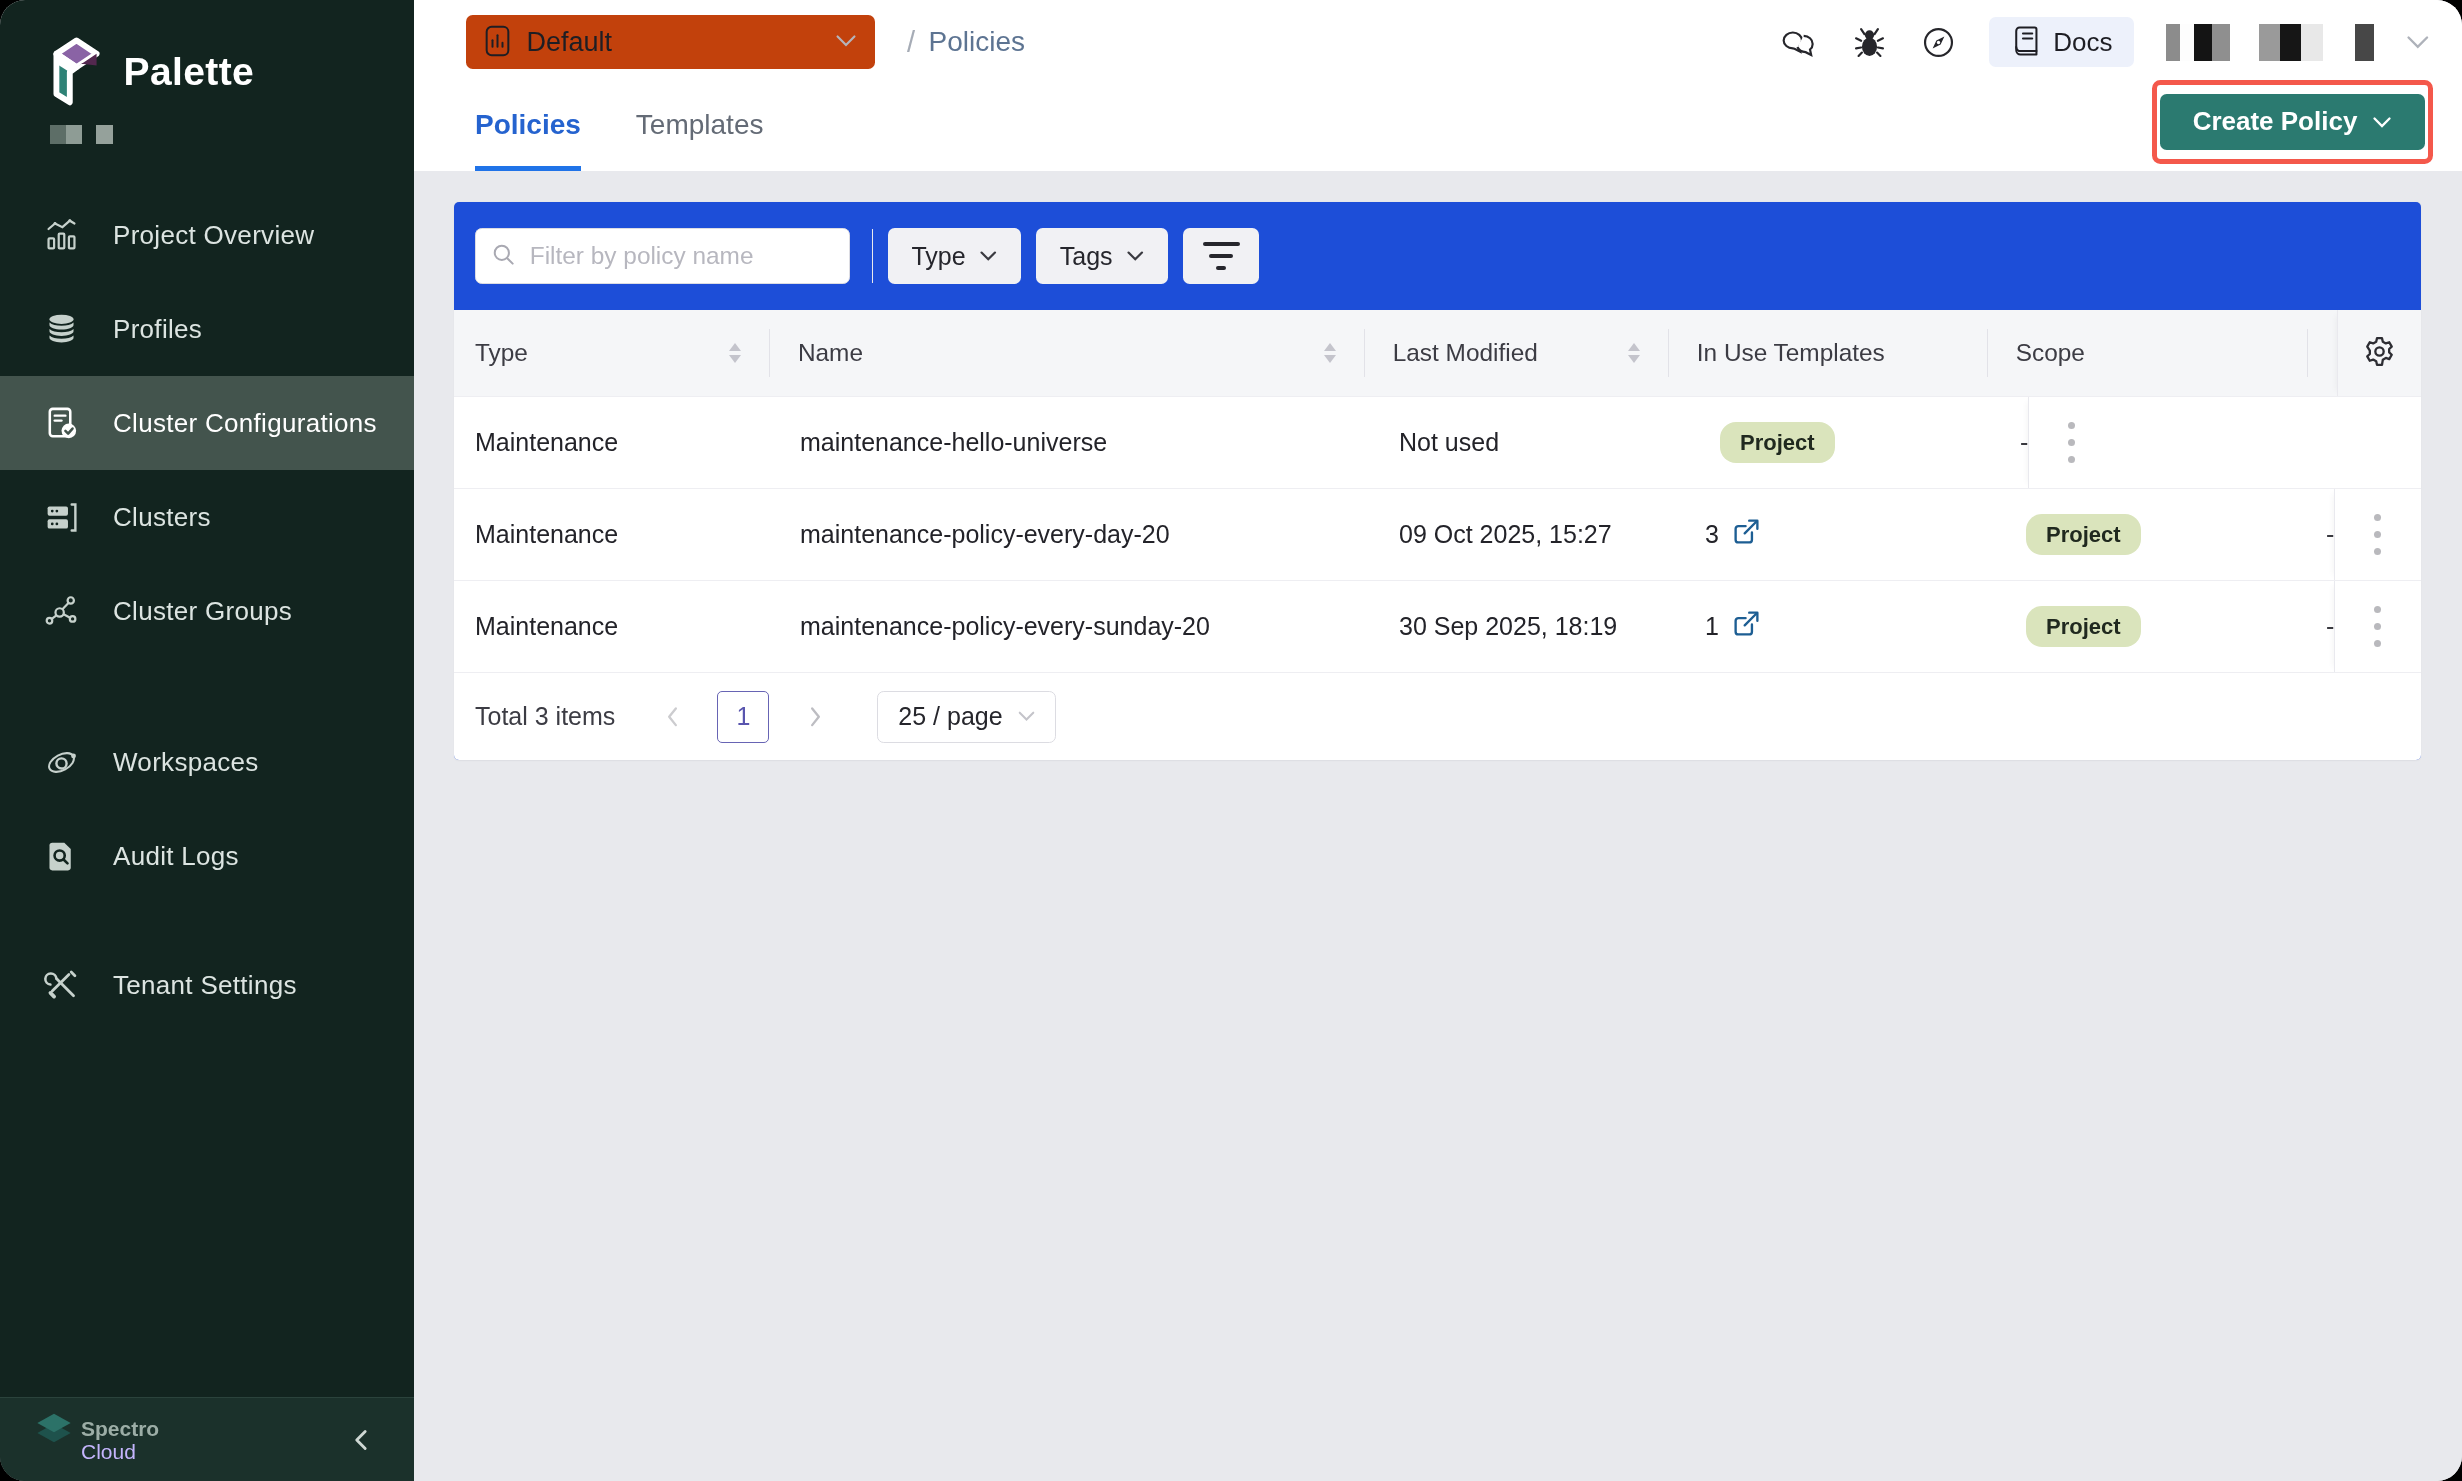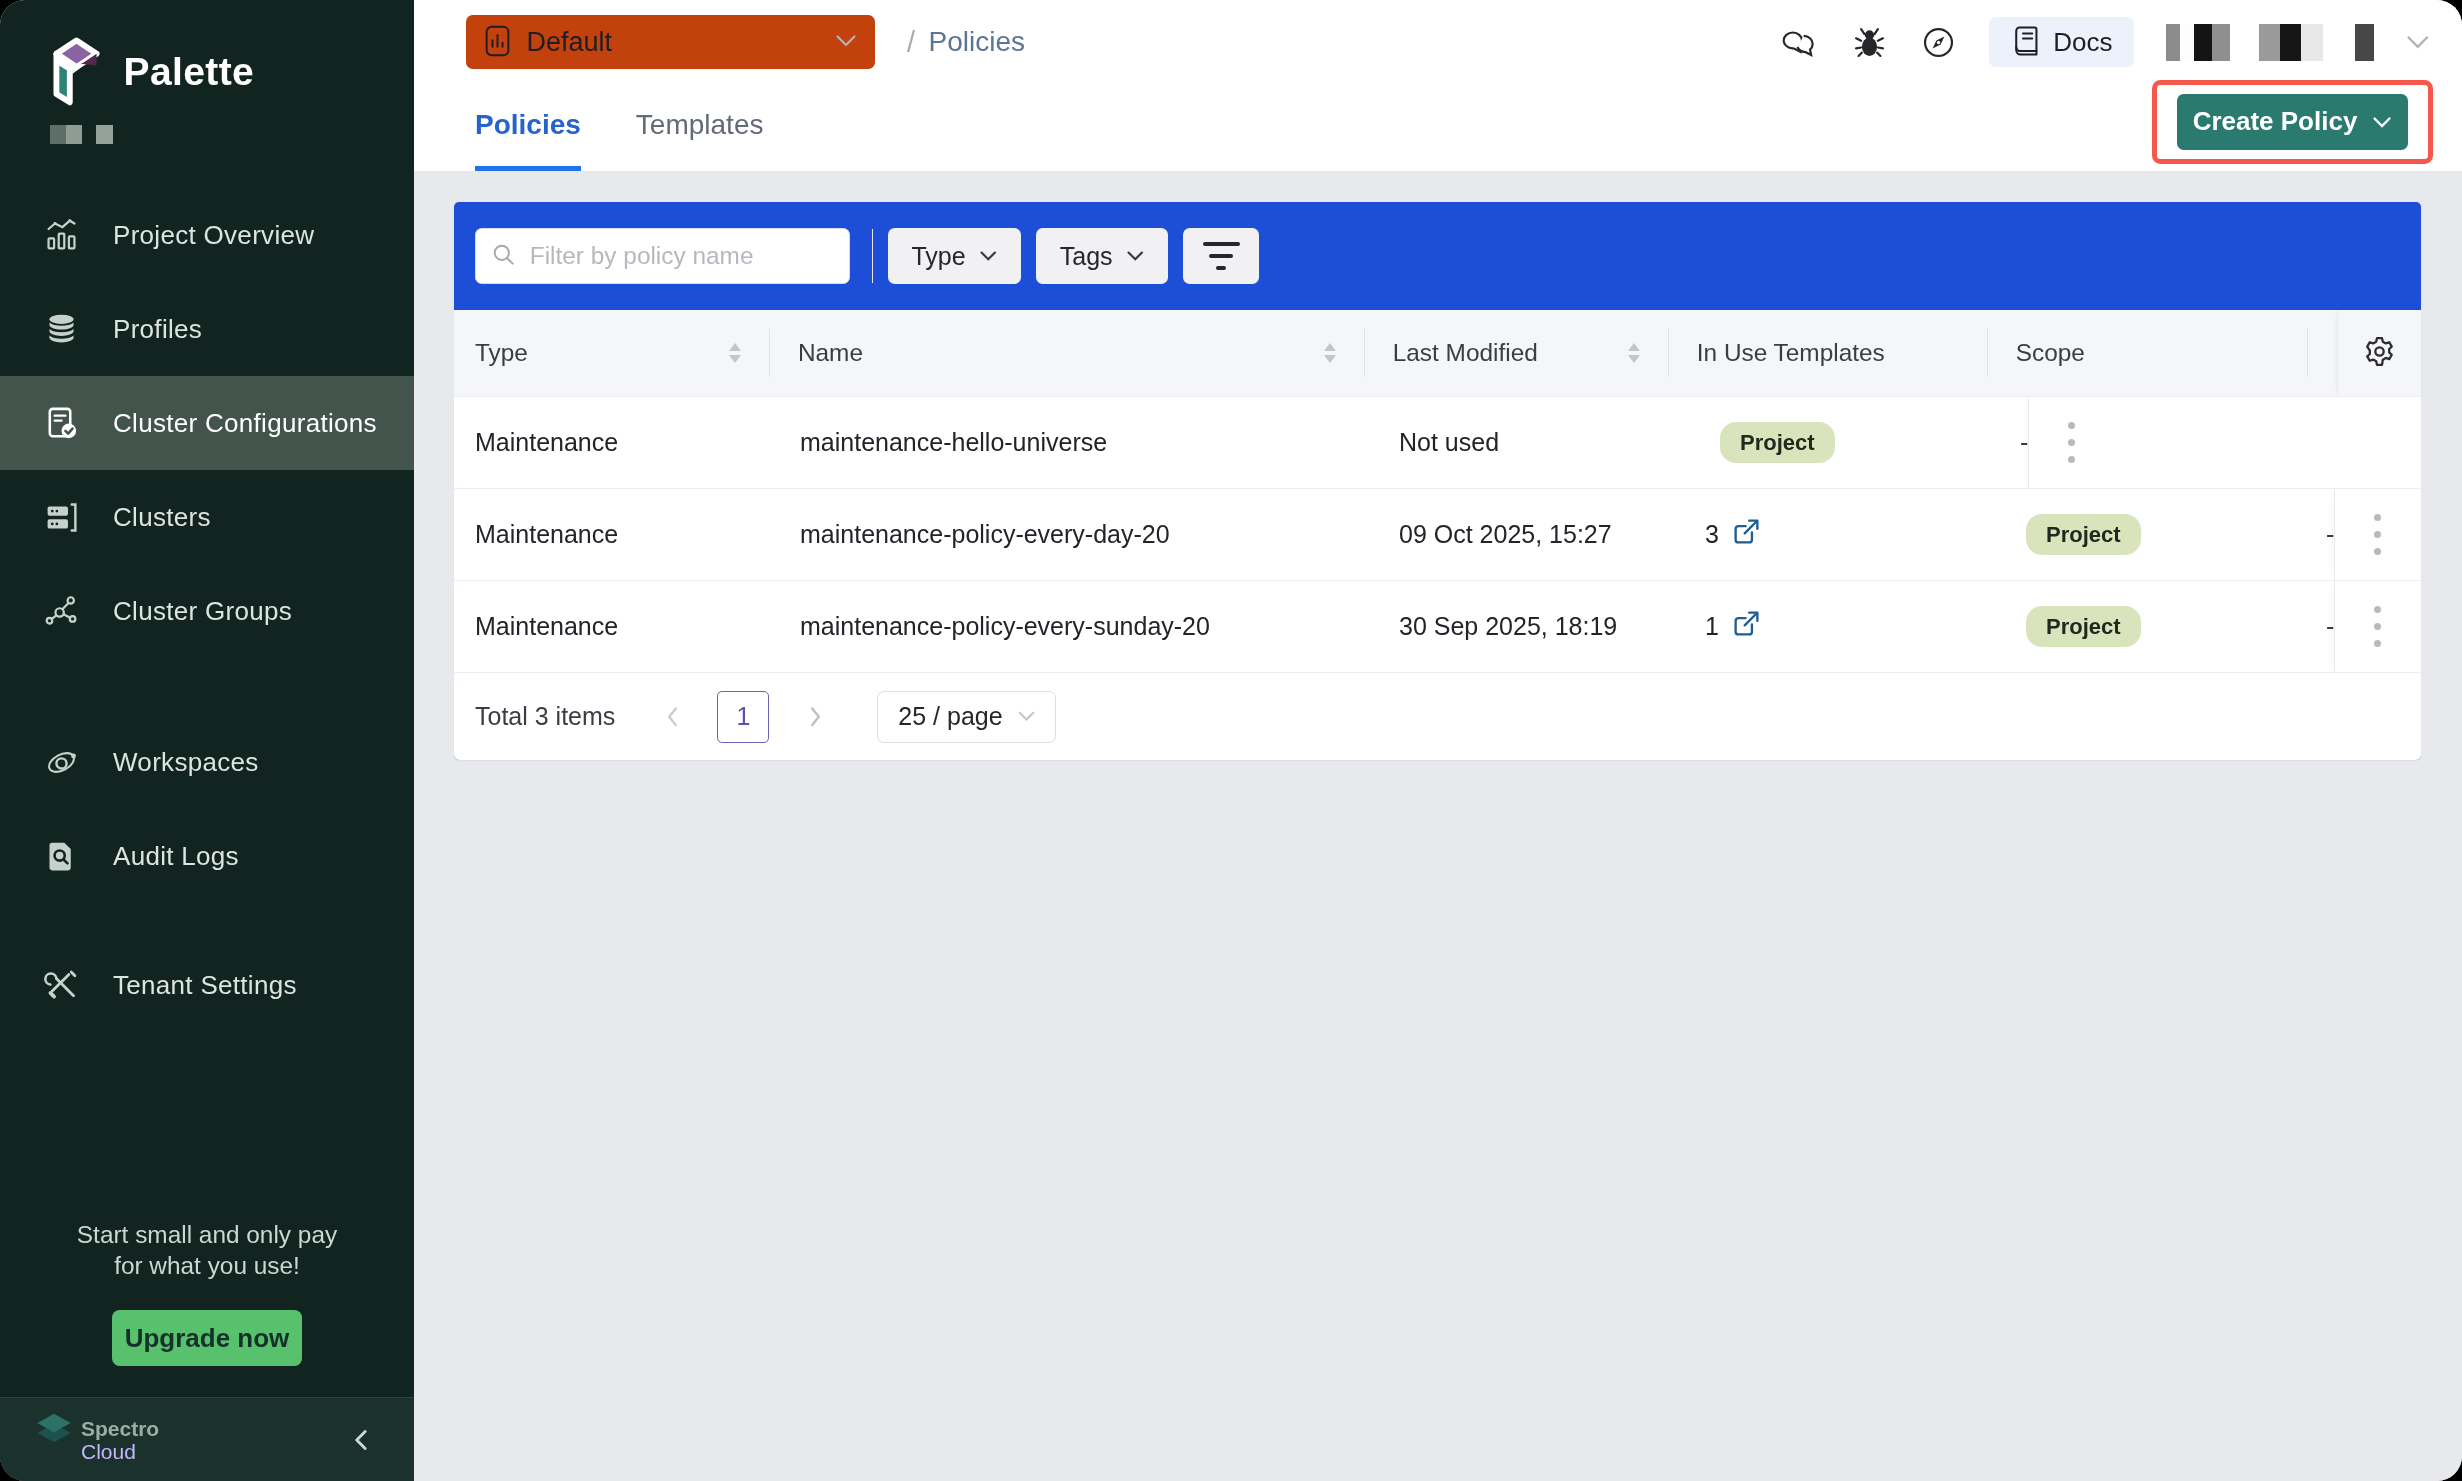--- a/index.html
+++ b/index.html
@@ -52,21 +52,21 @@
   .px1{width:64px;background:linear-gradient(90deg,#8c8c8c 0 22%,#fdfdfd 22% 44%,#141414 44% 72%,#8f8f8f 72% 100%);}
   .px2{width:64px;background:linear-gradient(90deg,#9a9a9a 0 33%,#161616 33% 66%,#e8e8e8 66% 100%);margin-left:-3.4px;}
   .px3{width:19.4px;background:#474747;}
 
   .tabsrow{height:87px;background:#fff;display:flex;align-items:flex-start;padding-left:61px;flex:0 0 87px;position:relative;}
   .tab{height:100%;display:flex;align-items:center;font-size:28px;color:#646b76;cursor:pointer;border-bottom:5px solid transparent;}
   .tab.active{color:#2563cf;font-weight:700;border-bottom-color:#2073e8;}
   .tab + .tab{margin-left:55px;}
   .annot-box{position:absolute;top:-4.2px;right:29px;width:281px;height:84px;border:5px solid #f4584b;border-radius:8.4px;
              display:flex;align-items:center;justify-content:center;z-index:5;}
-  .create-btn{width:231px;height:56px;background:#2b7a70;border-radius:6.7px;color:#fff;display:flex;align-items:center;
+  .create-btn{width:265px;height:56px;background:#2b7a70;border-radius:6.7px;color:#fff;display:flex;align-items:center;
               justify-content:center;gap:15px;font-size:26px;font-weight:700;cursor:pointer;}
 
   .content{flex:1;background:#e8e9ed;padding:31px 41px 0 40px;}
   .card{width:1967px;background:#1d4ed8;border-radius:5px;box-shadow:0 0.8px 1.7px rgba(20,20,40,.05);overflow:hidden;}
 
   .filterbar{height:108px;display:flex;align-items:center;padding-left:21px;}
   .search-box{width:375px;height:56px;border:0.8px solid #dcdce2;border-radius:6.7px;display:flex;align-items:center;
               padding:0 15px;gap:11.8px;background:#fff;}
   .search-box input{border:none;outline:none;font-size:24.4px;color:#2a2a30;width:100%;
                     font-family:"Liberation Sans",sans-serif;background:transparent;}
@@ -228,25 +228,20 @@
             <path d="M14.5 12.5 A6 6 0 1 0 8 19" stroke-width="2.8"></path>
             <path d="M28 8 L10 26"></path>
             <path d="M30.5 5.5 l4 4"></path>
             <path d="M8 28 l4 4" stroke-width="4"></path>
           </svg>
         </span>
         <span class="lbl">Tenant Settings</span>
       </div>
     </div>
 
-    <div class="upsell">
-      <div class="u-line">Start small and only pay</div>
-      <div class="u-line">for what you use!</div>
-      <div class="upgrade-btn">Upgrade now</div>
-    </div>
 
     <div class="side-bottom">
       <span>
         <svg width="40" height="52" viewBox="0 0 48 62">
           <polygon points="24,14 44,25 24,36 4,25" fill="#1e524c"></polygon>
           <polygon points="24,2 44,13 24,24 4,13" fill="#2c7268"></polygon>
         </svg>
       </span>
       <div class="brand-name">
         <div class="b1">Spectro</div>

